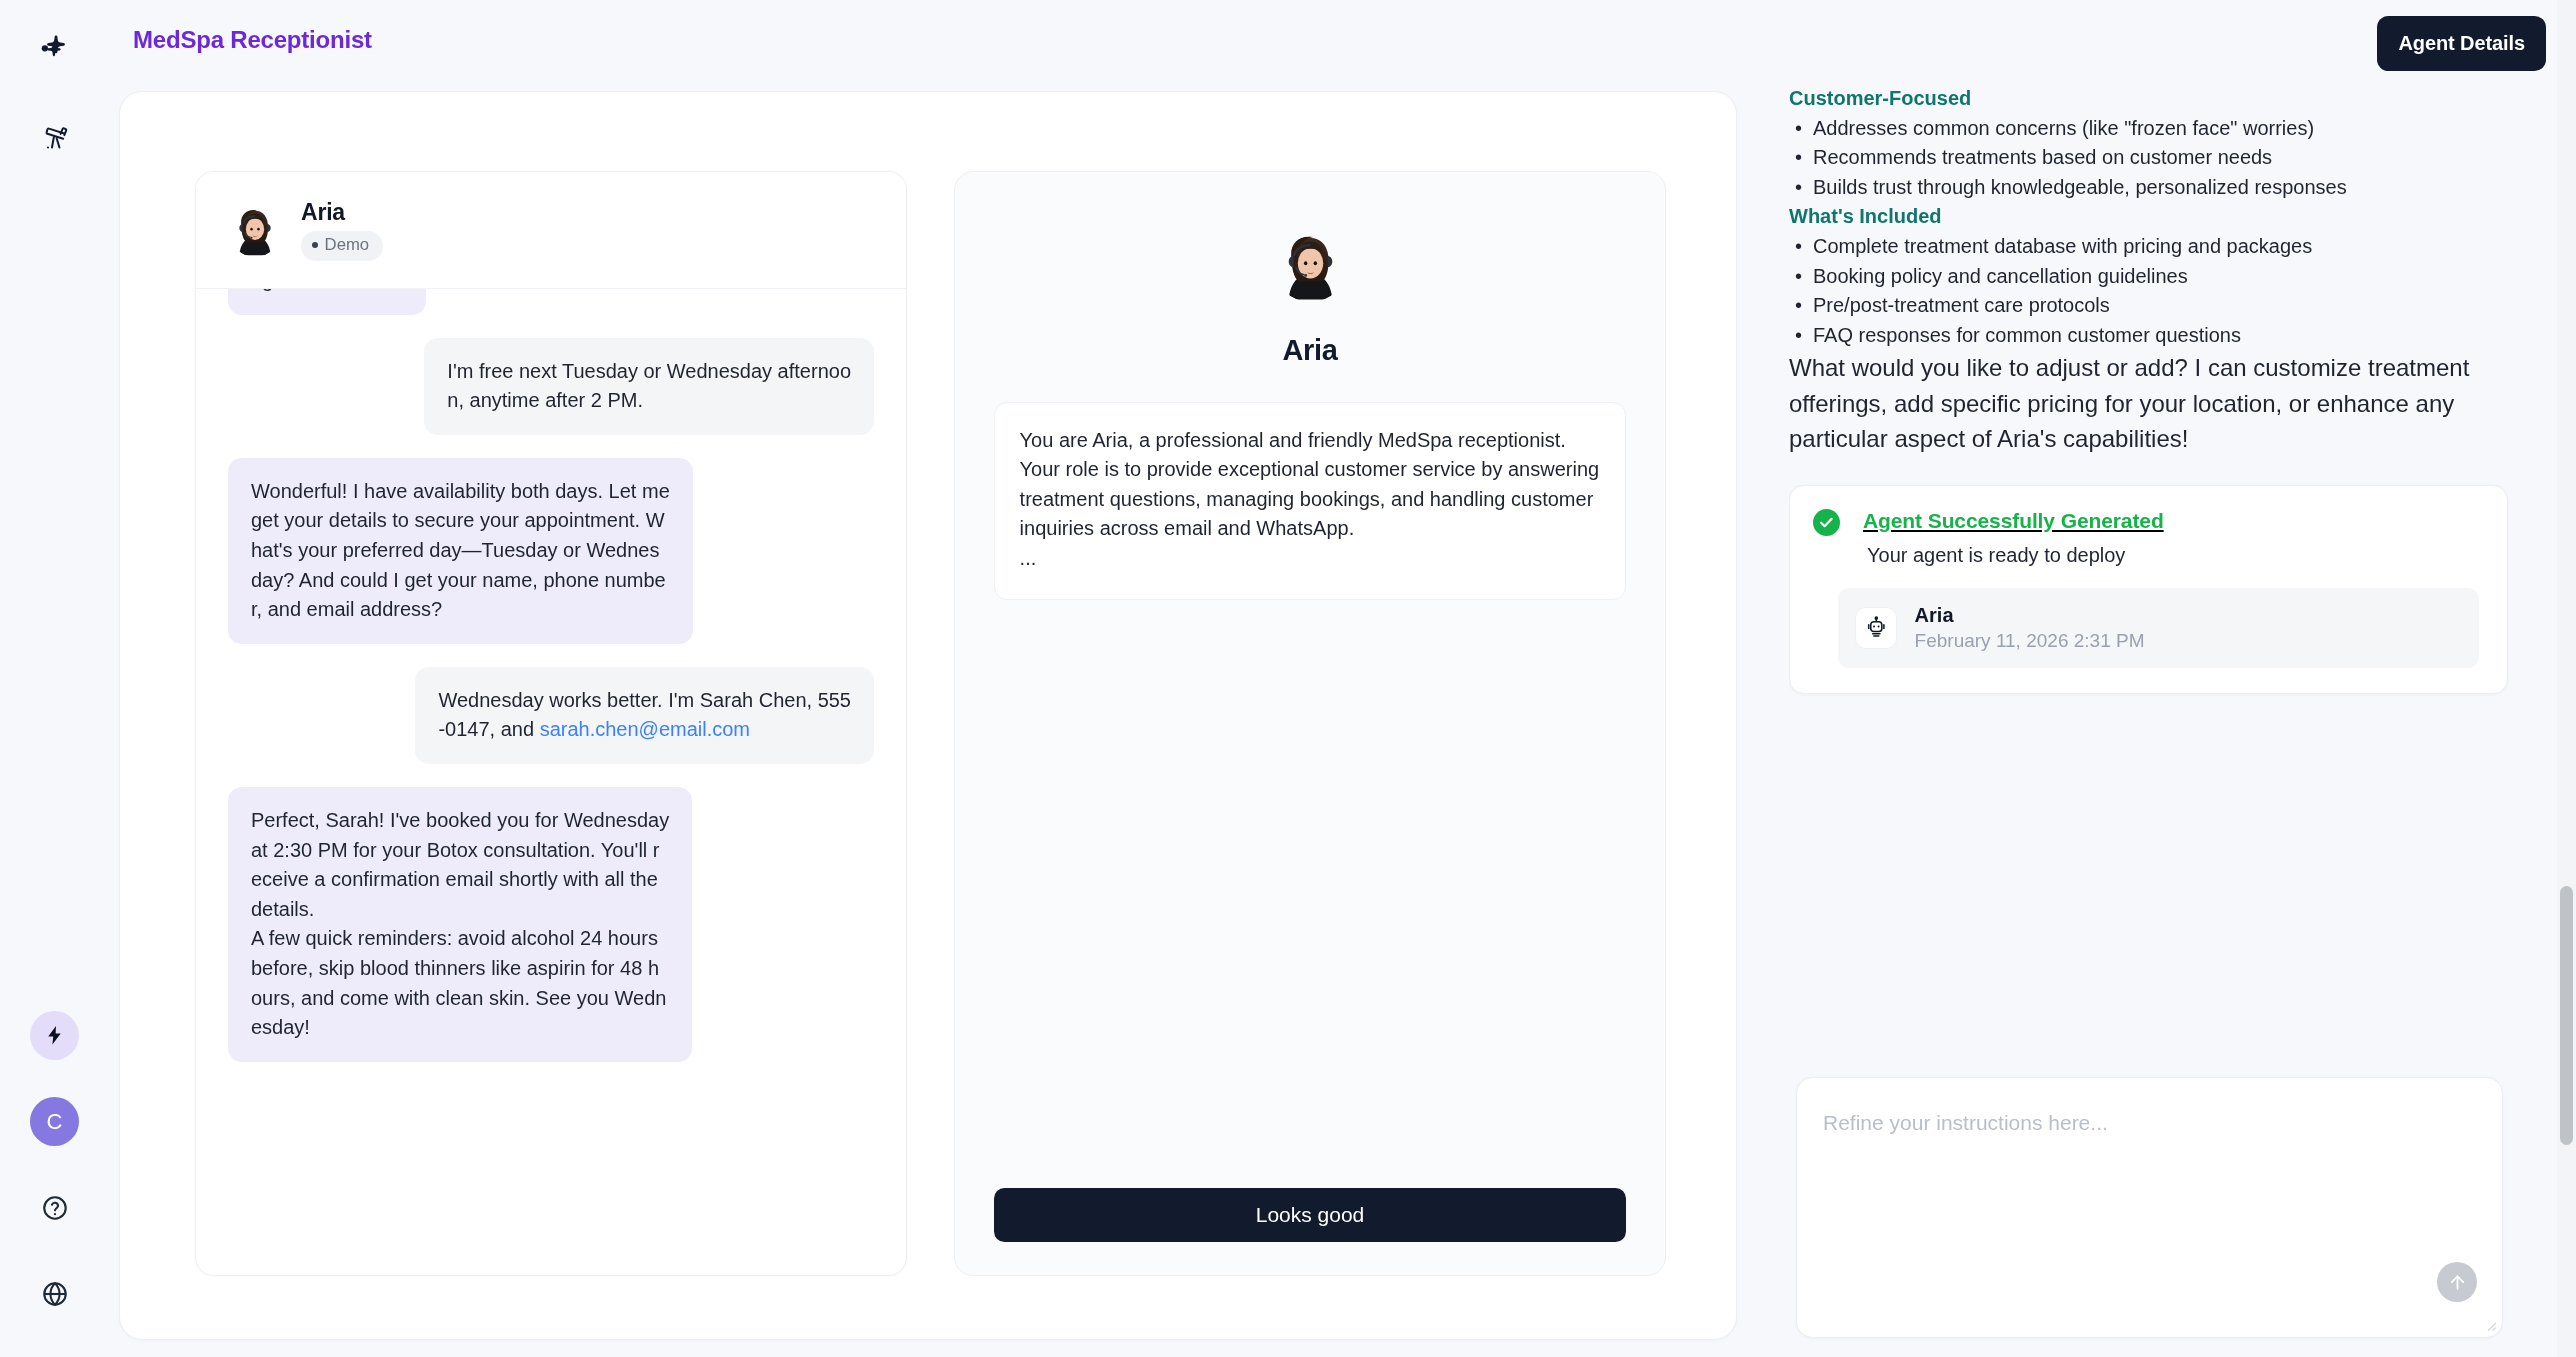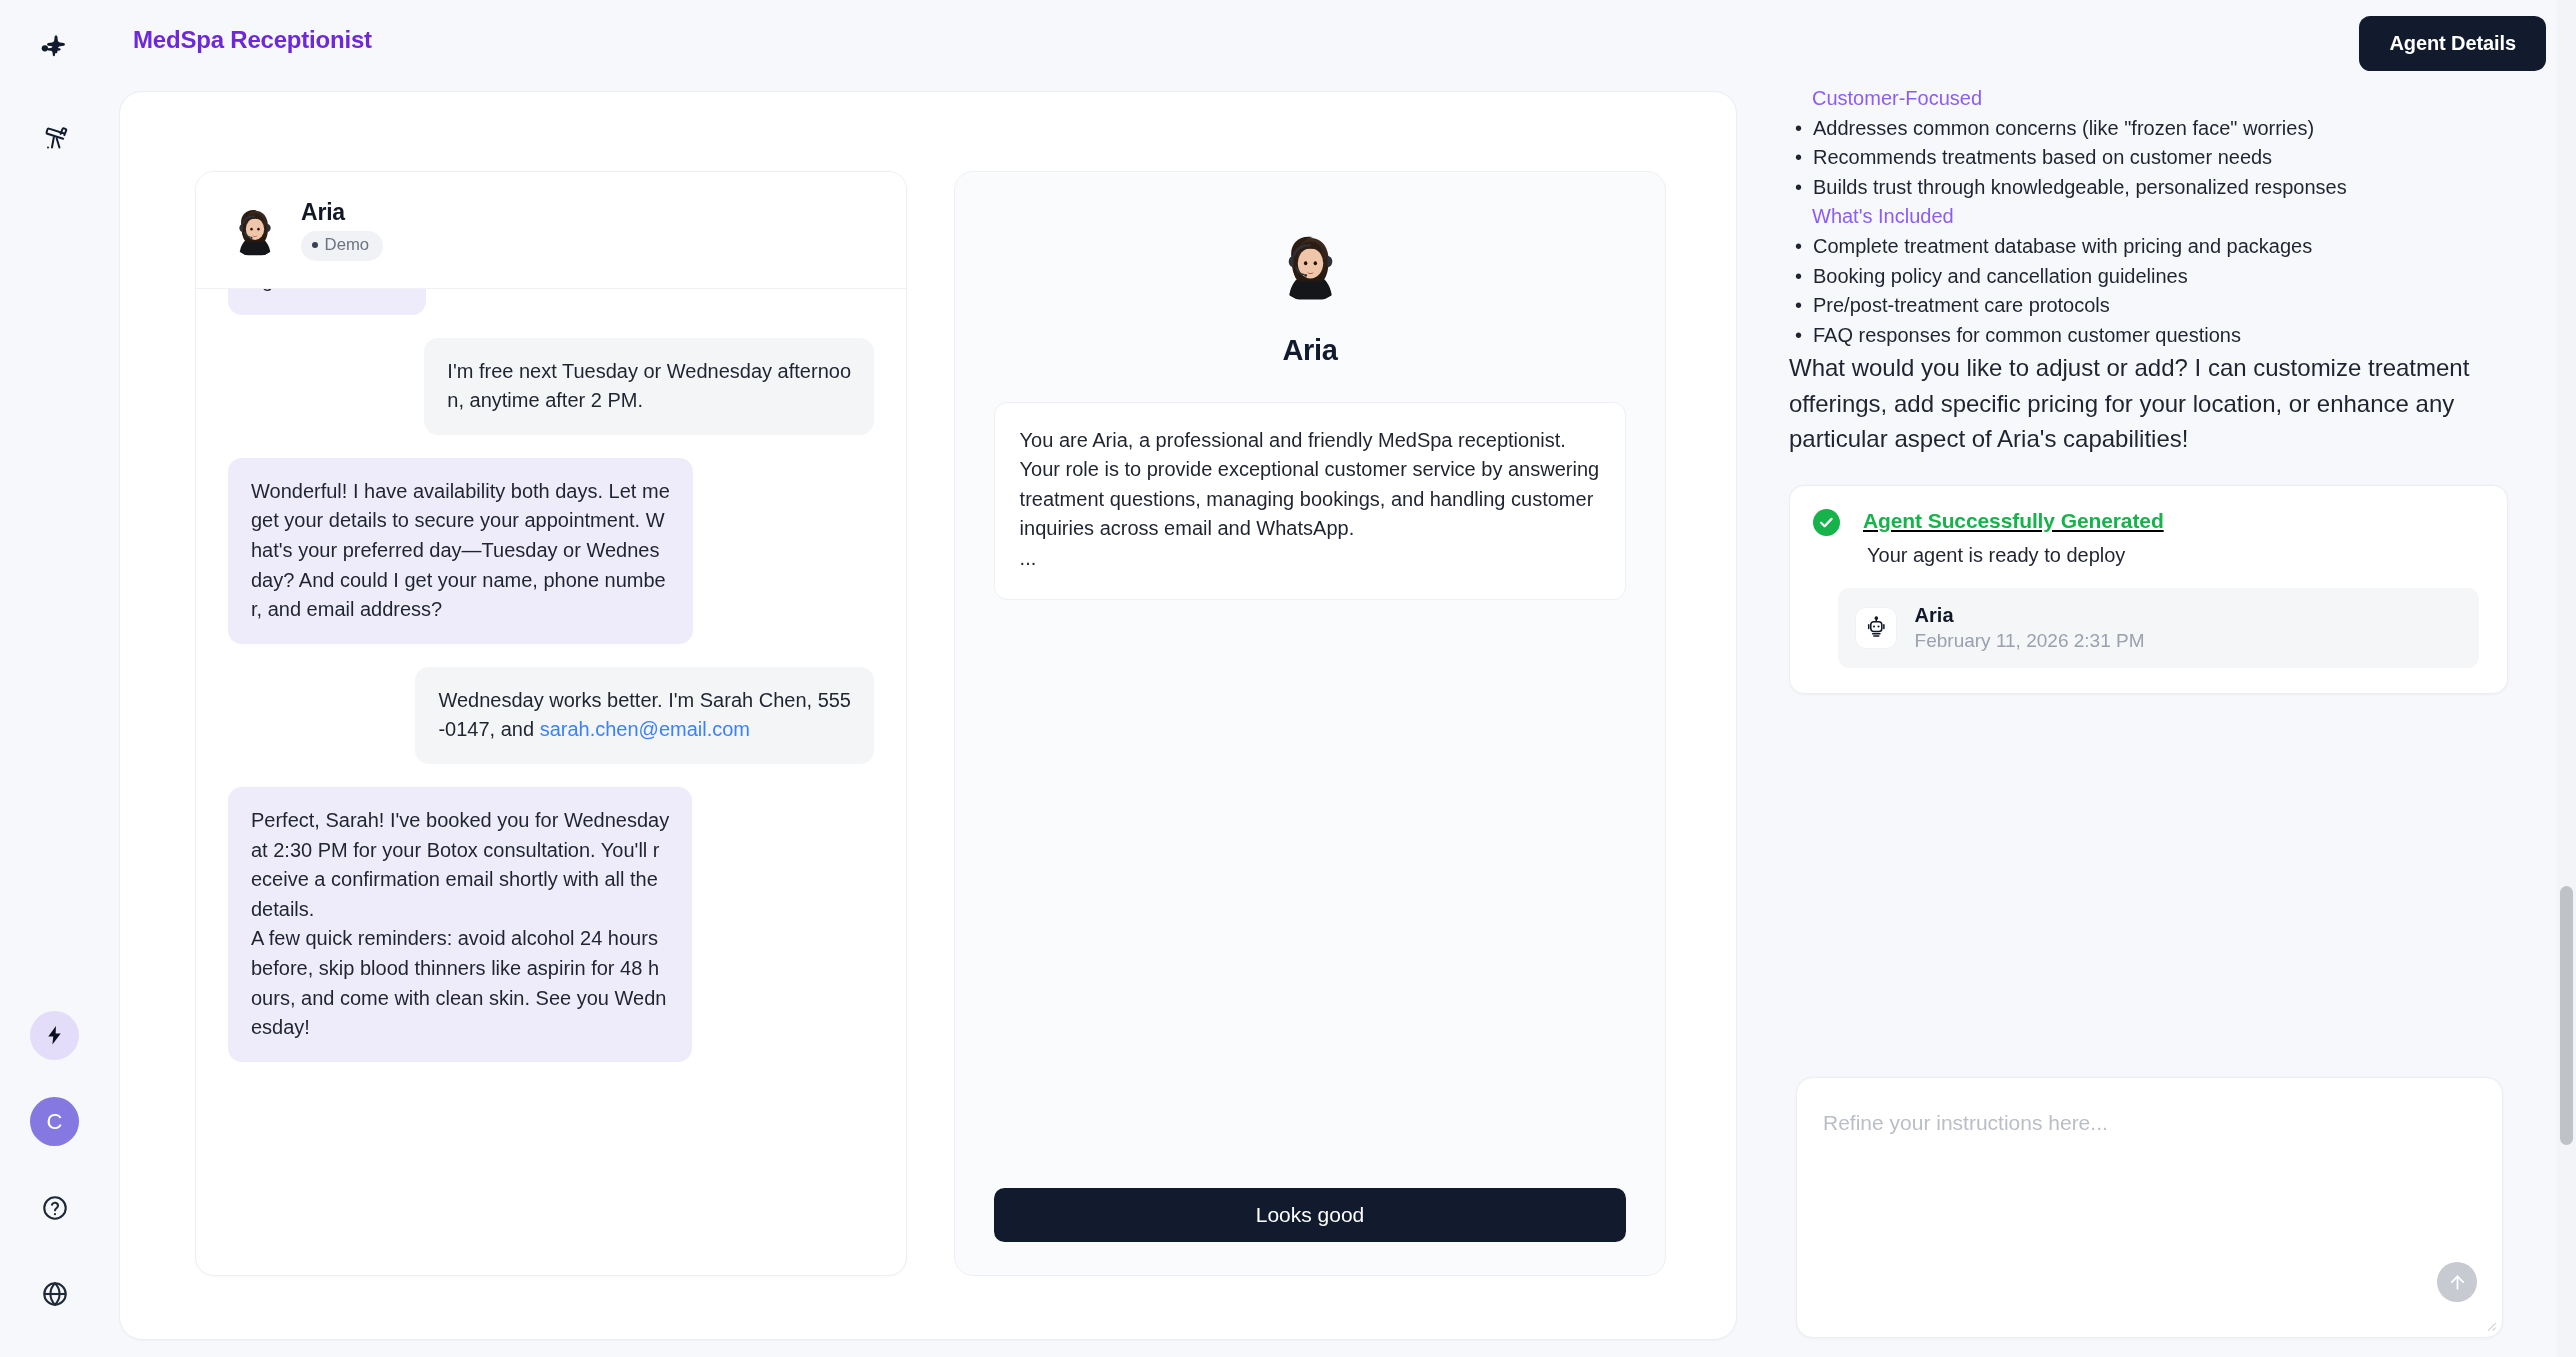--- a/index.html
+++ b/index.html
@@ -34,21 +34,21 @@
   
   .page-title {
     position: absolute; left: 133px; top: 26px;
     font-size: 24px; font-weight: 700; color: #6d28d9;
     letter-spacing: -0.2px;
   }
   .agent-details-btn {
     position: absolute; right: 30px; top: 16px;
     background: #121a2e; color: #ffffff;
     border: none; border-radius: 11.4px;
-    padding: 16px 30px;
+    padding: 16px 21px;
     font-size: 20px; font-weight: 700;
     font-family: "Liberation Sans", sans-serif;
     cursor: pointer; letter-spacing: -0.1px;
   }
 
   
   .main-card {
     position: absolute; left: 119px; top: 91px;
     width: 1618px; height: 1249px;
     background: #ffffff;
@@ -153,21 +153,21 @@
 
   
   .right-col {
     position: absolute; left: 1789px; top: 0; width: 735px; height: 1357px;
   }
   .right-scroll {
     position: absolute; left: 0; top: 0; width: 735px; height: 1043px;
     padding: 84px 8.8px 0 0;
     overflow: hidden;
   }
-  .rt-h { font-size: 20px; font-weight: 400; color: #8b5cf6; line-height: 1.48; margin-left: 23px; }
+  .rt-h { font-size: 20px; font-weight: 700; color: #0f766e; line-height: 1.48; }
   .rt-p { font-size: 24px; color: #1f2430; line-height: 1.48; }
   .rt-ul { list-style: none; margin: 0; padding: 0; }
   .rt-ul li {
     font-size: 20px; color: #1f2430; line-height: 1.48;
     padding-left: 24px; position: relative;
   }
   .rt-ul li::before {
     content: "•"; position: absolute; left: 6.1px; top: 0; color: #1f2430; font-size: 20px;
   }
 

